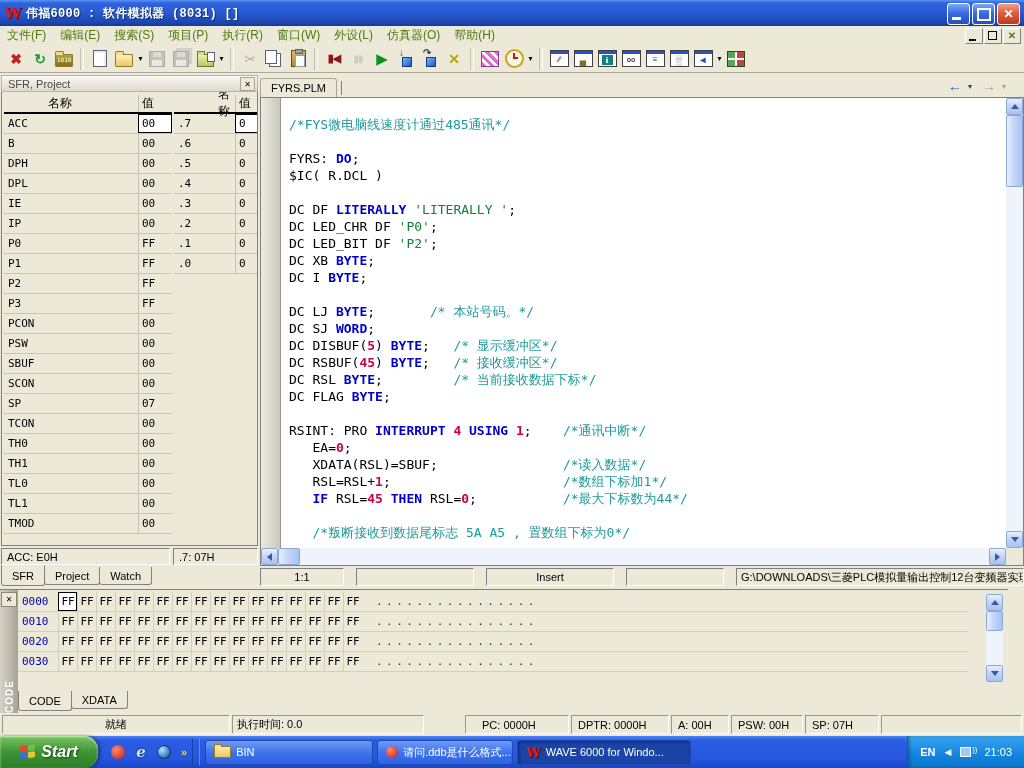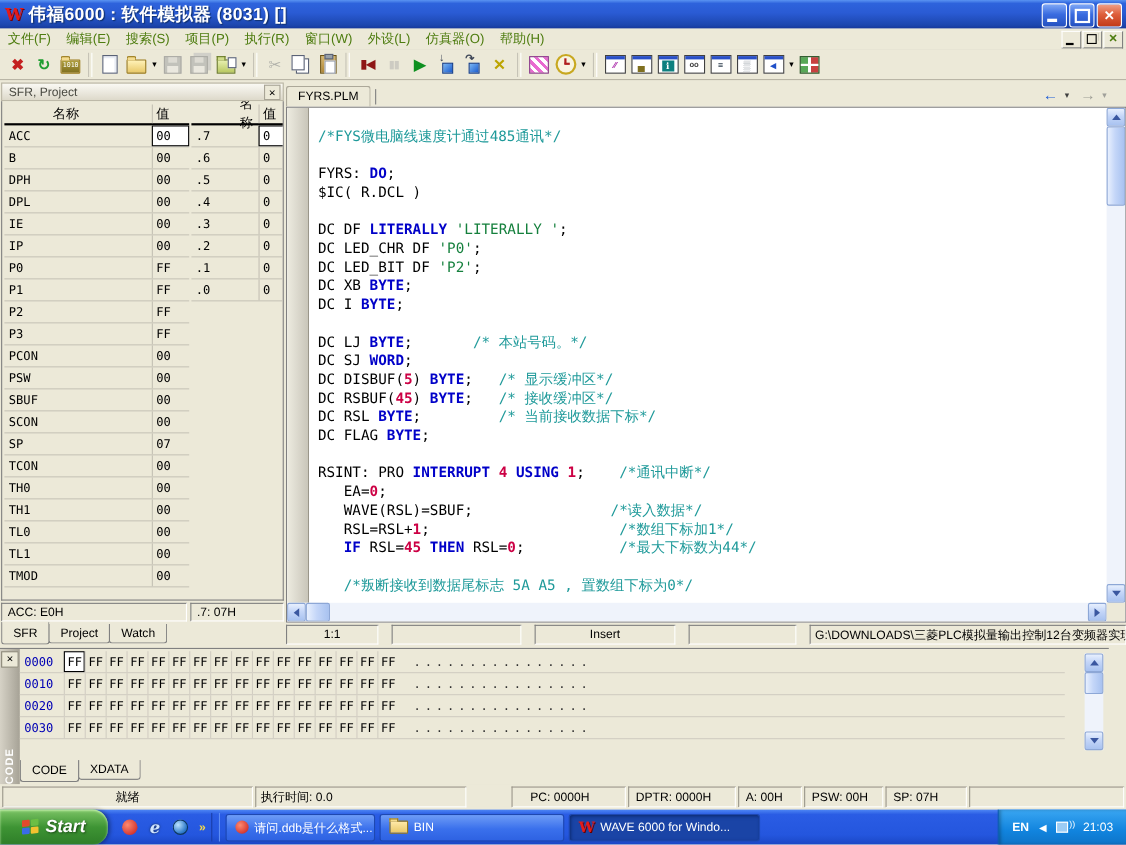--- a/index.html
+++ b/index.html
@@ -5,21 +5,21 @@
   html,body{margin:0;padding:0;}
   body{width:1024px;height:768px;overflow:hidden;font-family:"Liberation Sans",sans-serif;-webkit-font-smoothing:none;}
   .screen{position:relative;width:1024px;height:768px;background:#ECE9D8;overflow:hidden;}
 
   
   .titlebar{position:absolute;left:0;top:0;width:1024px;height:26px;
     background:linear-gradient(180deg,#5A94F2 0%,#2E63DC 12%,#2A5BD4 45%,#1C46AE 88%,#16379A 100%);
     display:flex;align-items:center;color:#fff;}
   .app-logo{width:18px;height:16px;margin:0 4px 0 4px;display:flex;align-items:center;justify-content:center;
     font-weight:bold;font-size:15px;color:#E21B1B;text-shadow:1px 1px 0 #7a0000;font-family:"DejaVu Serif",serif;}
-  .titletext{font-size:16px;font-weight:bold;text-shadow:1px 1px 1px #10306E;letter-spacing:.3px;}
+  .titletext{font-size:12px;font-weight:bold;text-shadow:1px 1px 1px #10306E;letter-spacing:.3px;font-family:Liberation Mono, monospace;}
   .winbtns{position:absolute;right:4px;top:3px;display:flex;gap:2px;}
   .wbtn{width:21px;height:20px;border:1px solid #fff;border-radius:3px;display:flex;align-items:center;justify-content:center;position:relative;}
   .wbtn.min,.wbtn.max{background:linear-gradient(180deg,#7FA8F6,#3A6CE0 45%,#2450C0);}
   .wbtn.close{background:linear-gradient(180deg,#F0A088,#DE5F3C 45%,#C23A18);}
   .wbtn.min i{position:absolute;left:4px;bottom:4px;width:9px;height:3px;background:#fff;}
   .wbtn.max i{position:absolute;left:4px;top:4px;width:10px;height:9px;border:2px solid #fff;}
   .wbtn.close i{color:#fff;font-style:normal;font-size:12px;font-weight:bold;line-height:1;}
 
   
   .menubar{position:absolute;left:0;top:26px;width:1024px;height:19px;background:#ECE9D8;border-bottom:1px solid #D8D4C8;
@@ -565,21 +565,21 @@
               <div class="cline">&nbsp;</div>
               <div class="cline"><span class="tk-p">DC LJ </span><span class="tk-k">BYTE</span><span class="tk-p">;       </span><span class="tk-c">/* 本站号码。*/</span></div>
               <div class="cline"><span class="tk-p">DC SJ </span><span class="tk-k">WORD</span><span class="tk-p">;</span></div>
               <div class="cline"><span class="tk-p">DC DISBUF(</span><span class="tk-n">5</span><span class="tk-p">) </span><span class="tk-k">BYTE</span><span class="tk-p">;   </span><span class="tk-c">/* 显示缓冲区*/</span></div>
               <div class="cline"><span class="tk-p">DC RSBUF(</span><span class="tk-n">45</span><span class="tk-p">) </span><span class="tk-k">BYTE</span><span class="tk-p">;   </span><span class="tk-c">/* 接收缓冲区*/</span></div>
               <div class="cline"><span class="tk-p">DC RSL </span><span class="tk-k">BYTE</span><span class="tk-p">;         </span><span class="tk-c">/* 当前接收数据下标*/</span></div>
               <div class="cline"><span class="tk-p">DC FLAG </span><span class="tk-k">BYTE</span><span class="tk-p">;</span></div>
               <div class="cline">&nbsp;</div>
               <div class="cline"><span class="tk-p">RSINT: PRO </span><span class="tk-k">INTERRUPT</span><span class="tk-p"> </span><span class="tk-n">4</span><span class="tk-p"> </span><span class="tk-k">USING</span><span class="tk-p"> </span><span class="tk-n">1</span><span class="tk-p">;    </span><span class="tk-c">/*通讯中断*/</span></div>
               <div class="cline"><span class="tk-p">   EA=</span><span class="tk-n">0</span><span class="tk-p">;</span></div>
-              <div class="cline"><span class="tk-p">   WAVE(RSL)=SBUF;                </span><span class="tk-c">/*读入数据*/</span></div>
+              <div class="cline"><span class="tk-p">   XDATA(RSL)=SBUF;                </span><span class="tk-c">/*读入数据*/</span></div>
               <div class="cline"><span class="tk-p">   RSL=RSL+</span><span class="tk-n">1</span><span class="tk-p">;                      </span><span class="tk-c">/*数组下标加1*/</span></div>
               <div class="cline"><span class="tk-p">   </span><span class="tk-k">IF</span><span class="tk-p"> RSL=</span><span class="tk-n">45</span><span class="tk-p"> </span><span class="tk-k">THEN</span><span class="tk-p"> RSL=</span><span class="tk-n">0</span><span class="tk-p">;           </span><span class="tk-c">/*最大下标数为44*/</span></div>
               <div class="cline">&nbsp;</div>
               <div class="cline"><span class="tk-p">   </span><span class="tk-c">/*叛断接收到数据尾标志 5A A5 , 置数组下标为0*/</span></div>
             </div>
         </div>
         <div class="vscroll">
           <div class="sbtn up">
               <i></i>
             </div>
@@ -741,31 +741,31 @@
       <div class="qicon">
           <span class="qi-ie">e</span>
         </div>
       <div class="qicon">
           <span class="qi-globe"></span>
         </div>
       <div class="qchevron">»</div>
     </div>
     <div class="tdivider"></div>
     <div class="tasks" id="task-buttons">
+        <div class="task w2">
+          <span class="ti">
+            <span class="ti-folder"></span>
+          </span>
+          <span>BIN</span>
+        </div>
         <div class="task w1">
           <span class="ti">
             <span class="ti-red-dot"></span>
           </span>
           <span>请问.ddb是什么格式...</span>
-        </div>
-        <div class="task w2">
-          <span class="ti">
-            <span class="ti-folder"></span>
-          </span>
-          <span>BIN</span>
         </div>
         <div class="task w3 active">
           <span class="ti">
             <span class="ti-wave">W</span>
           </span>
           <span>WAVE 6000 for Windo...</span>
         </div>
       </div>
     <div class="tray">
       <span class="lang">EN</span>

